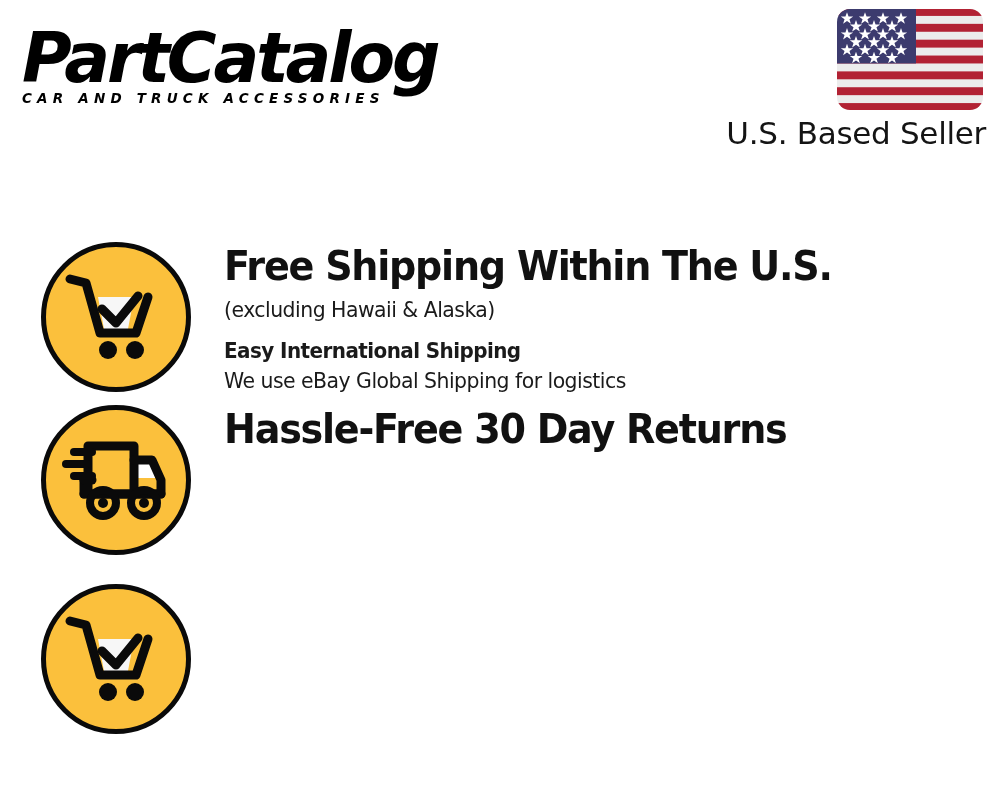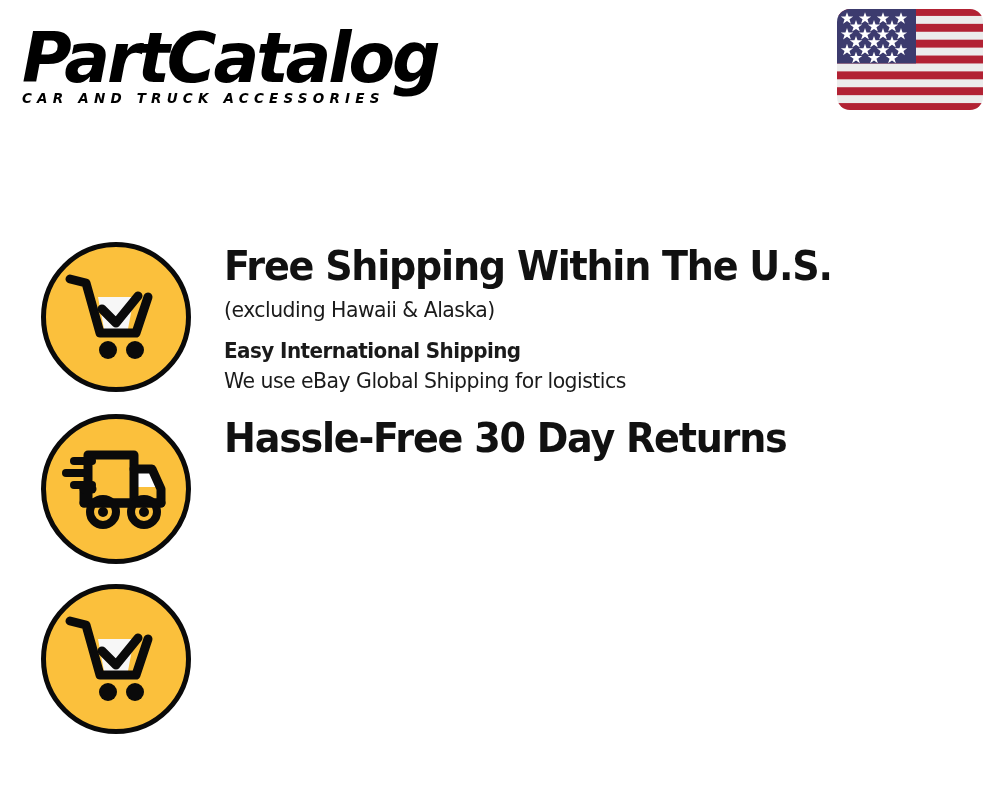--- a/index.html
+++ b/index.html
@@ -90,21 +90,21 @@
     left: 0;
     width: 1000px;
   }
   .feature-row {
     position: absolute;
     left: 0;
     width: 1000px;
     display: flex;
   }
   .feature-row.row-0 { top: 60px;  height: 170px; }
-  .feature-row.row-1 { top: 232px; height: 170px; }
+  .feature-row.row-1 { top: 223px; height: 170px; }
   .feature-row.row-2 { top: 402px; height: 170px; }
 
   .icon-badge {
     position: relative;
     flex: 0 0 auto;
     width: 150px;
     height: 150px;
     margin-left: 41px;
     border-radius: 50%;
     background: #FBC03C;
@@ -205,20 +205,21 @@
           <polygon points="29,35.8 30.55,40.2 35.2,40.2 31.45,42.9 32.9,47.3 29,44.6 25.1,47.3 26.55,42.9 22.8,40.2 27.45,40.2"></polygon>
           <polygon points="47,35.8 48.55,40.2 53.2,40.2 49.45,42.9 50.9,47.3 47,44.6 43.1,47.3 44.55,42.9 40.8,40.2 45.45,40.2"></polygon>
           <polygon points="65,35.8 66.55,40.2 71.2,40.2 67.45,42.9 68.9,47.3 65,44.6 61.1,47.3 62.55,42.9 58.8,40.2 63.45,40.2"></polygon>
 
           <polygon points="20,43.7 21.55,48.1 26.2,48.1 22.45,50.8 23.9,55.2 20,52.5 16.1,55.2 17.55,50.8 13.8,48.1 18.45,48.1"></polygon>
           <polygon points="38,43.7 39.55,48.1 44.2,48.1 40.45,50.8 41.9,55.2 38,52.5 34.1,55.2 35.55,50.8 31.8,48.1 36.45,48.1"></polygon>
           <polygon points="56,43.7 57.55,48.1 62.2,48.1 58.45,50.8 59.9,55.2 56,52.5 52.1,55.2 53.55,50.8 49.8,48.1 54.45,48.1"></polygon>
         </g>
       </g>
     </svg>
+    <span class="seller-label">U.S. Based Seller</span>
   </div>
 </div>
 
 <div class="features">
 
   <div class="feature-row row-0">
     <div class="icon-badge">
       <svg width="104" height="92" viewBox="0 0 104 92" aria-hidden="true">
         <polygon points="34,26 70,26 64,58 40,58" fill="#F7F7F7"></polygon>
         <path d="M6 8 L22 12 L36 62 L72 62 L84 26" fill="none" stroke="#0a0a0a" stroke-width="9" stroke-linecap="round" stroke-linejoin="round"></path>

